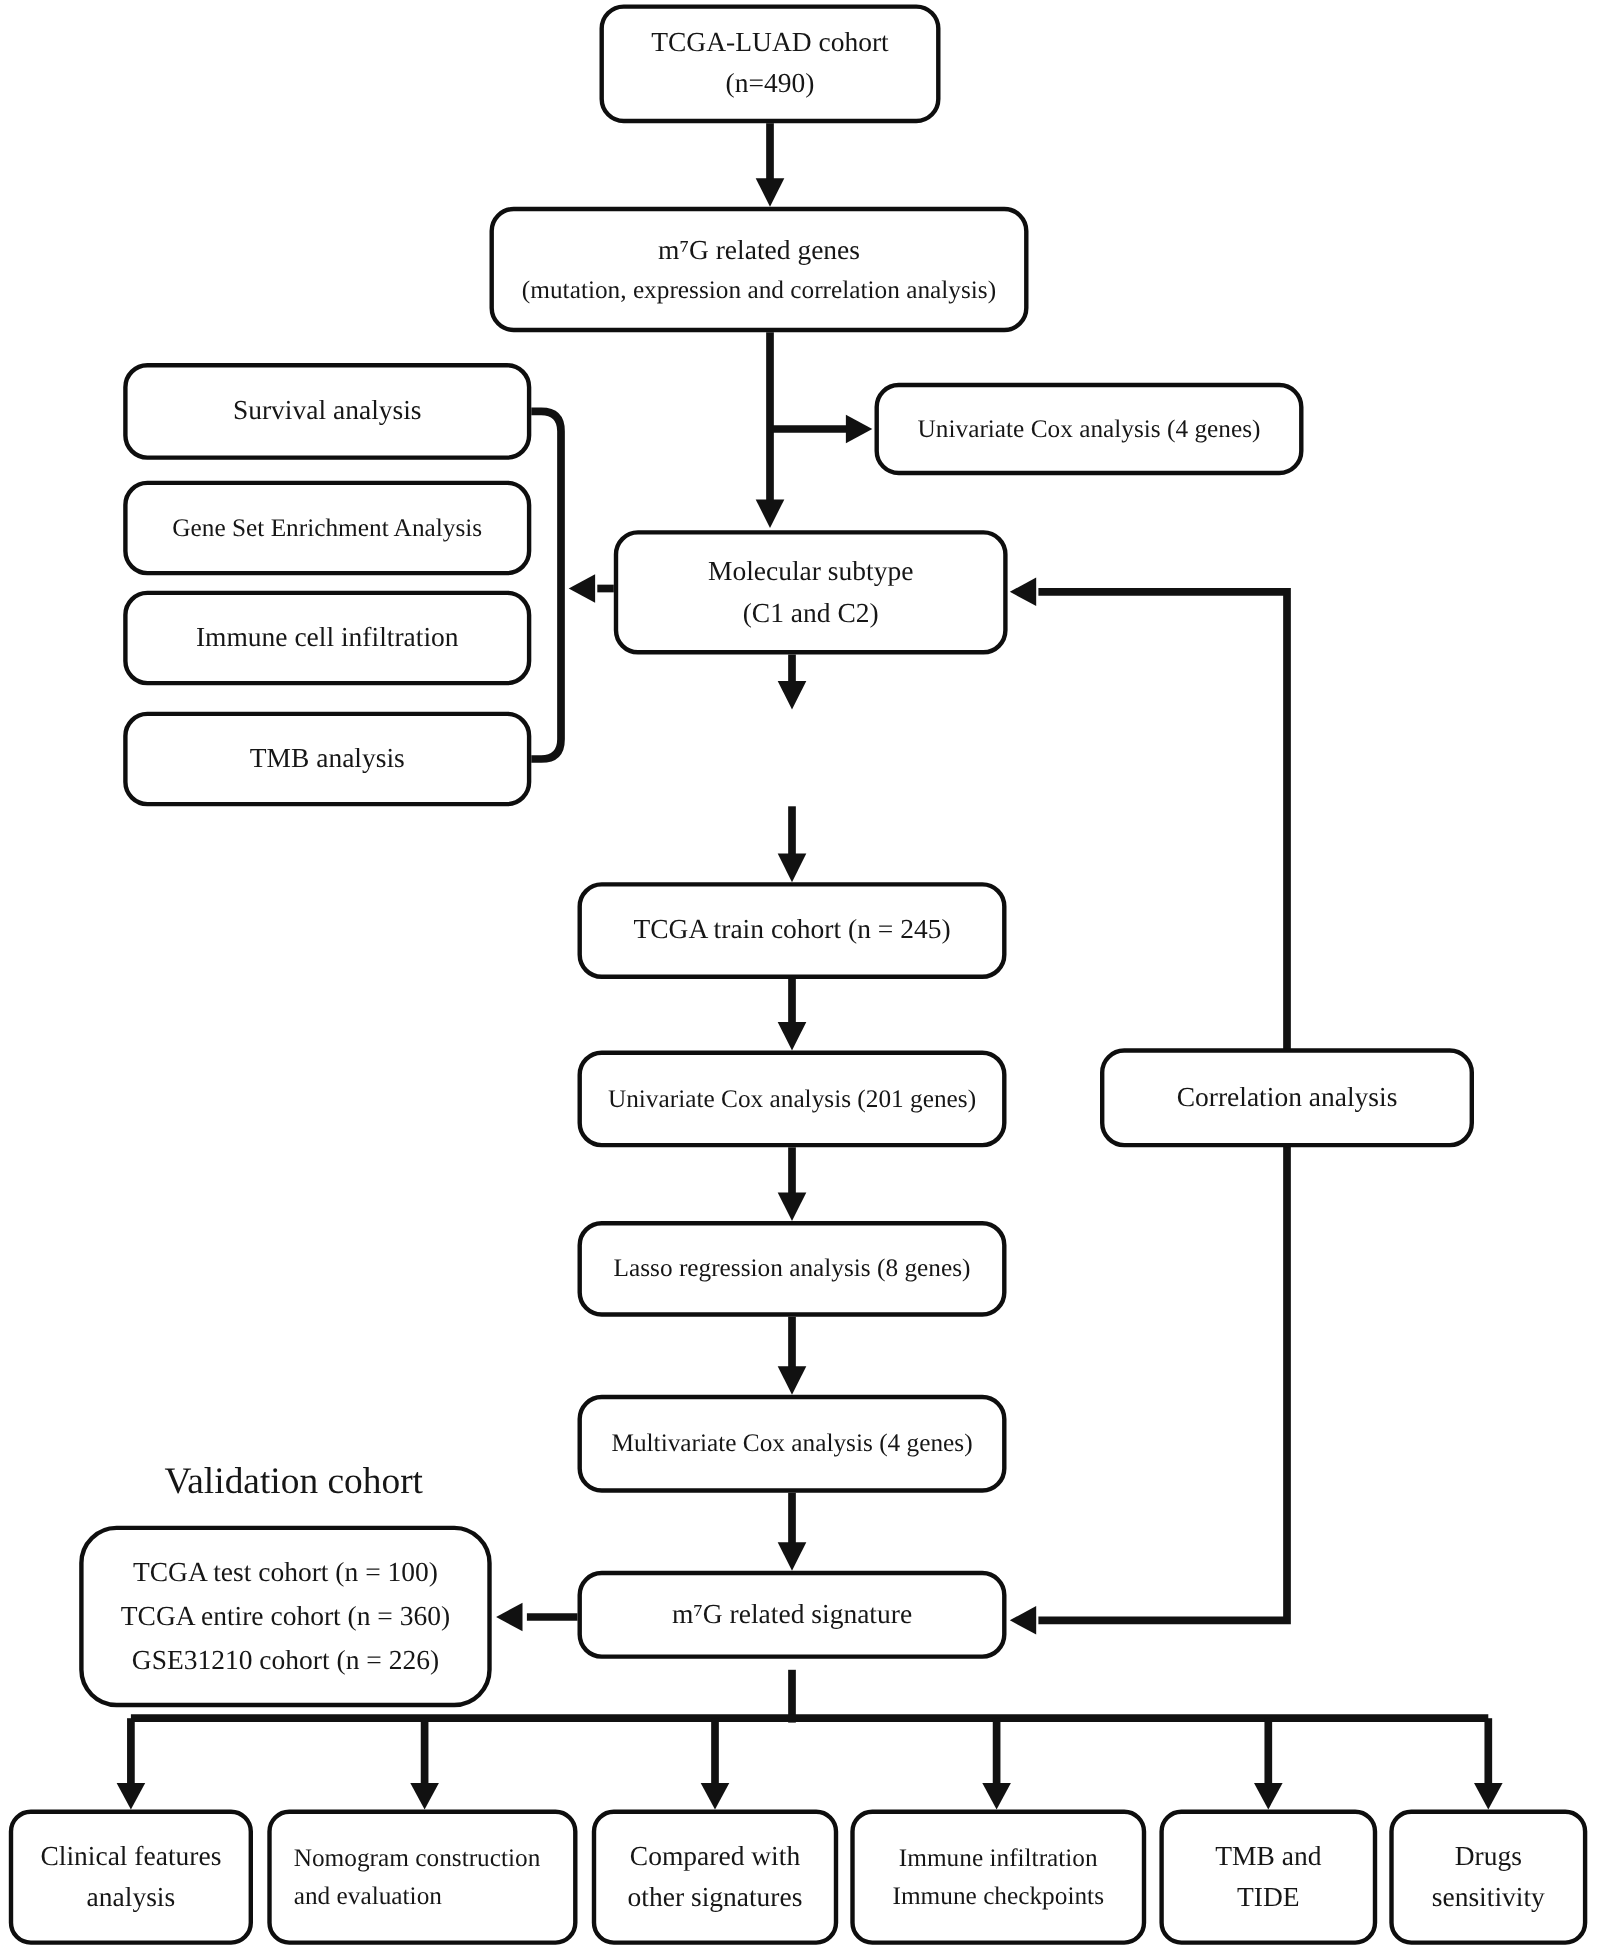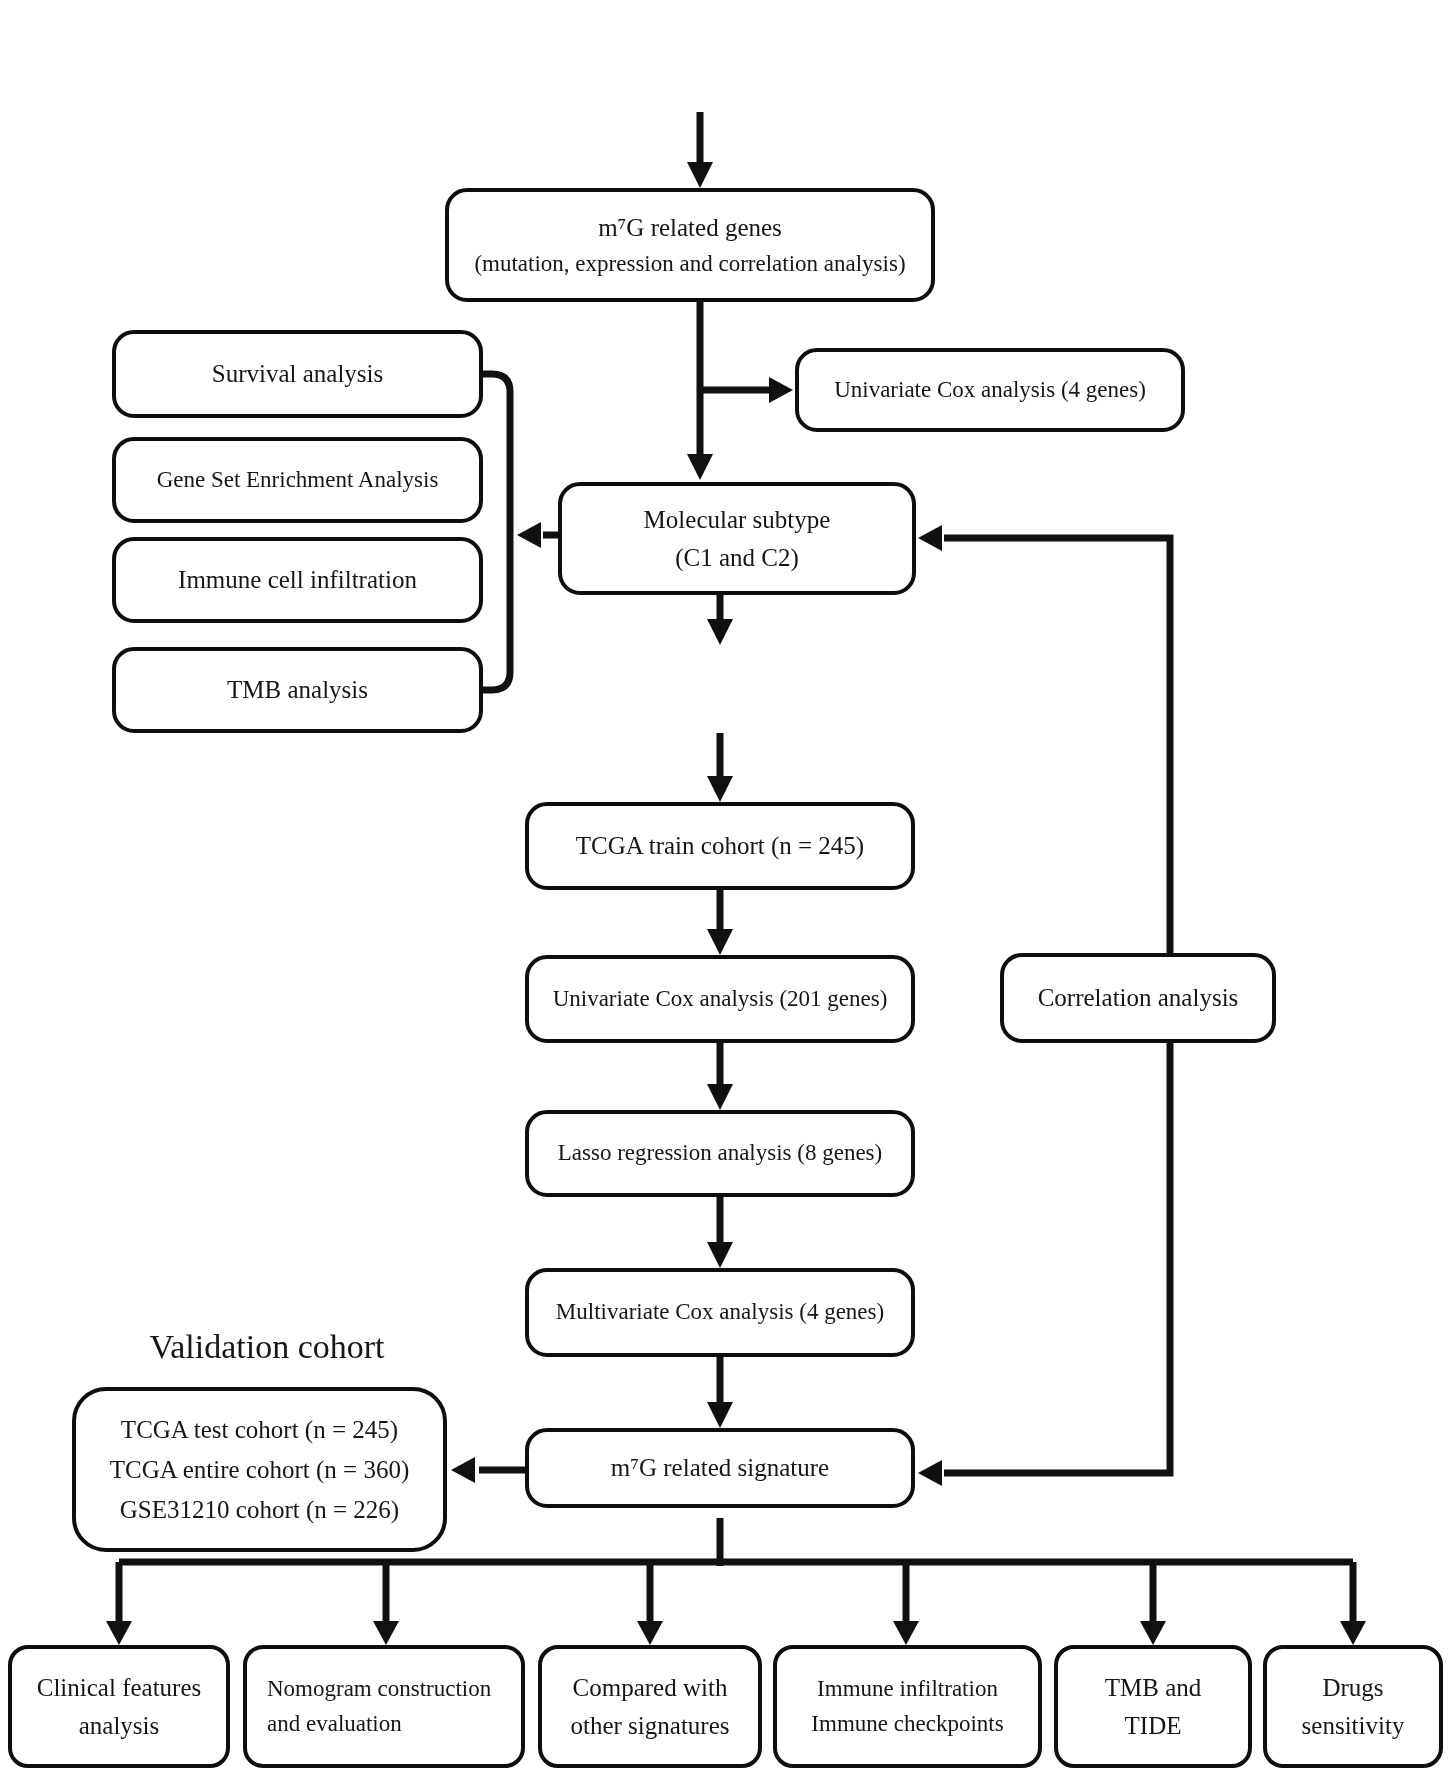--- a/index.html
+++ b/index.html
@@ -142,20 +142,24 @@
     <g>
       <line class="stroke" x1="1153" y1="1562" x2="1153" y2="1623"></line>
       <polygon class="head" points="1140,1621 1166,1621 1153,1645"></polygon>
     </g>
     <g>
       <line class="stroke" x1="1353" y1="1562" x2="1353" y2="1623"></line>
       <polygon class="head" points="1340,1621 1366,1621 1353,1645"></polygon>
     </g>
   </svg>
 
+  <div class="box" style="left:545px;top:4px;width:310px;height:108px">
+    <div class="bl">TCGA-LUAD cohort</div>
+    <div class="bl">(n=490)</div>
+  </div>
 
   <div class="box" style="left:445px;top:188px;width:490px;height:114px">
     <div class="bl">m⁷G related genes</div>
     <div class="bl fs23">(mutation, expression and correlation analysis)</div>
   </div>
 
   <div class="box" style="left:795px;top:348px;width:390px;height:84px">
     <div class="bl fs23">Univariate Cox analysis (4 genes)</div>
   </div>
 
@@ -182,36 +186,36 @@
 
 
   <div class="box" style="left:525px;top:802px;width:390px;height:88px">
     <div class="bl">TCGA train cohort (n = 245)</div>
   </div>
 
   <div class="box" style="left:525px;top:955px;width:390px;height:88px">
     <div class="bl fs23">Univariate Cox analysis (201 genes)</div>
   </div>
 
-  <div class="box" style="left:1000px;top:953px;width:276px;height:90px">
+  <div class="box" style="left:1000px;top:953px;width:340px;height:90px">
     <div class="bl">Correlation analysis</div>
   </div>
 
   <div class="box" style="left:525px;top:1110px;width:390px;height:87px">
     <div class="bl fs23">Lasso regression analysis (8 genes)</div>
   </div>
 
   <div class="box" style="left:525px;top:1268px;width:390px;height:89px">
     <div class="bl fs23">Multivariate Cox analysis (4 genes)</div>
   </div>
 
   <div class="free-label" style="left:117px;top:1328px;width:300px">Validation cohort</div>
 
   <div class="box round-lg" style="left:72px;top:1387px;width:375px;height:165px">
-    <div class="bl">TCGA test cohort (n = 245)</div>
+    <div class="bl">TCGA test cohort (n = 100)</div>
     <div class="bl">TCGA entire cohort (n = 360)</div>
     <div class="bl">GSE31210 cohort (n = 226)</div>
   </div>
 
   <div class="box" style="left:525px;top:1428px;width:390px;height:80px">
     <div class="bl">m⁷G related signature</div>
   </div>
 
   <div class="box round-md" style="left:8px;top:1645px;width:222px;height:123px">
     <div class="bl">Clinical features</div>

